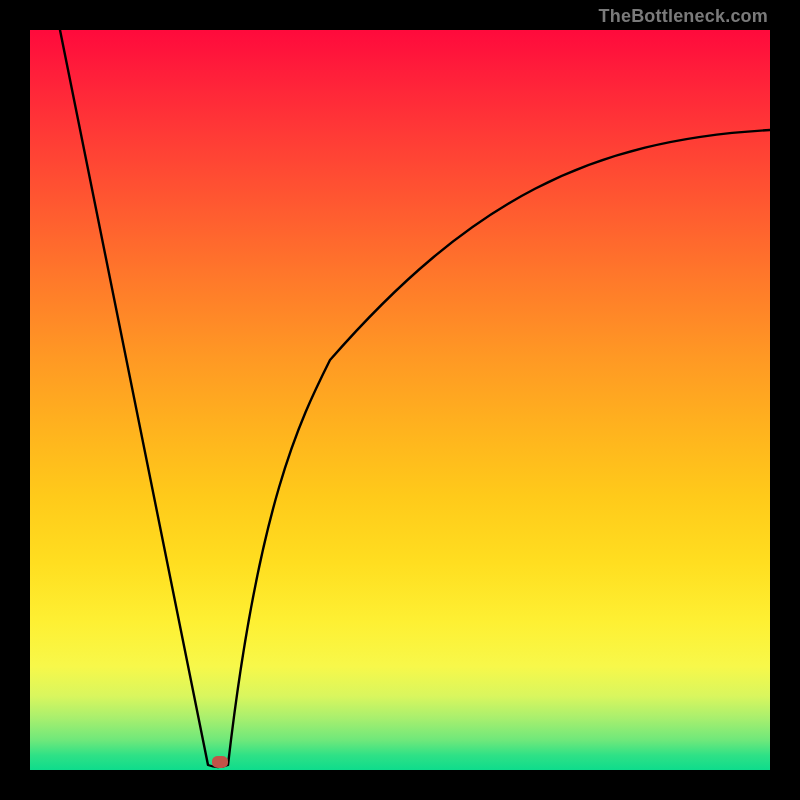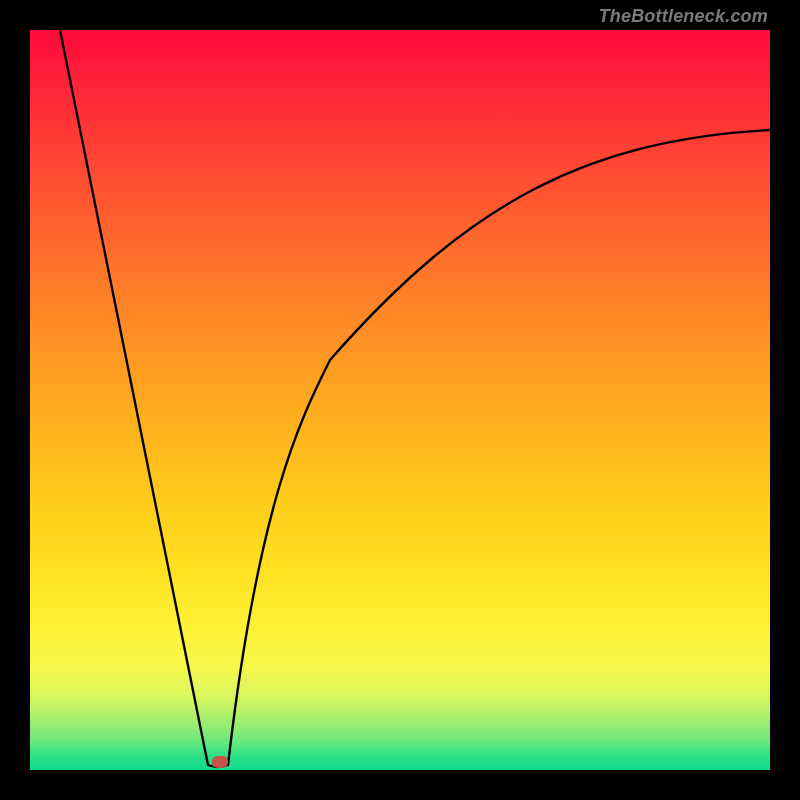--- a/index.html
+++ b/index.html
@@ -52,21 +52,20 @@
   .watermark {
     position: absolute;
     top: 6px;
     right: 32px;
     font-family: Arial, Helvetica, sans-serif;
     font-size: 18px;
     font-weight: 600;
     color: #7a7a7a;
     letter-spacing: 0.2px;
     user-select: none;
-    font-style: italic;
   }
   svg.curve {
     position: absolute;
     inset: 0;
   }
   .marker {
     position: absolute;
     width: 16px;
     height: 12px;
     border-radius: 6px / 5px;

